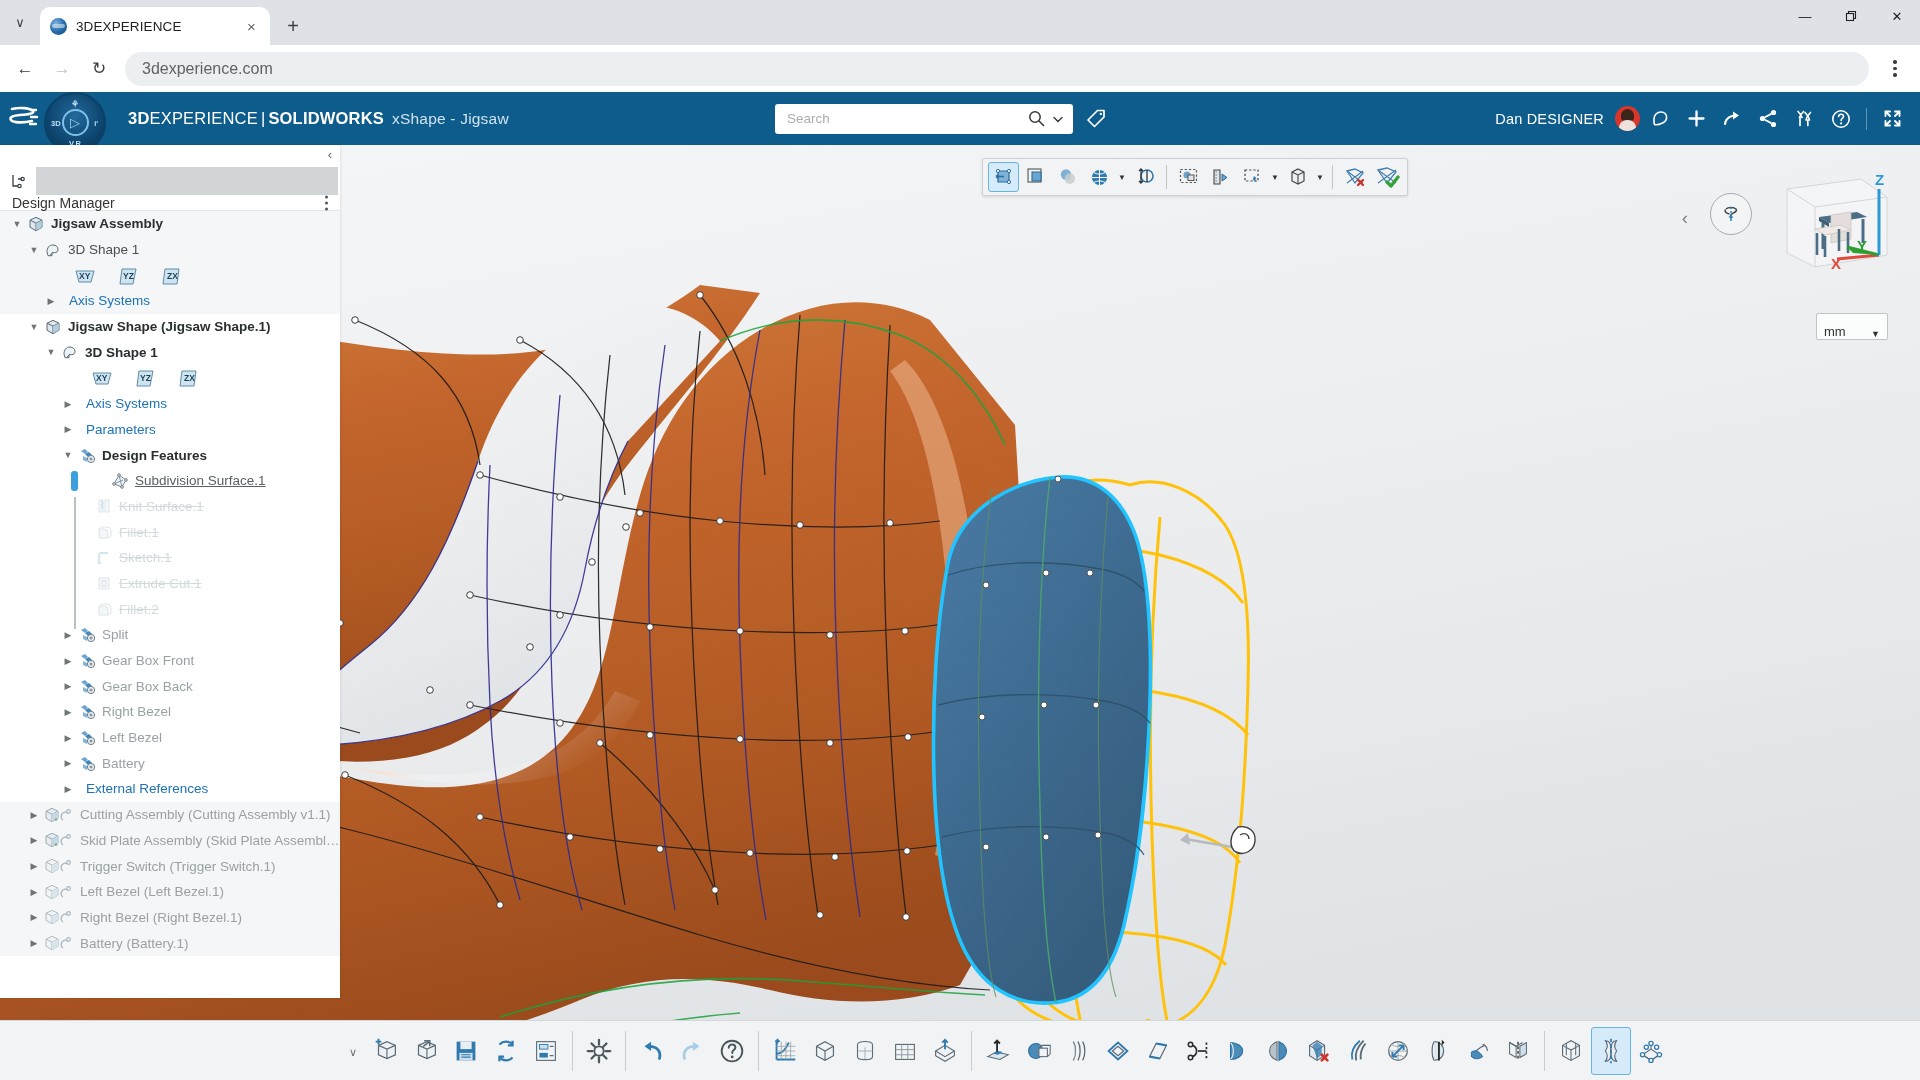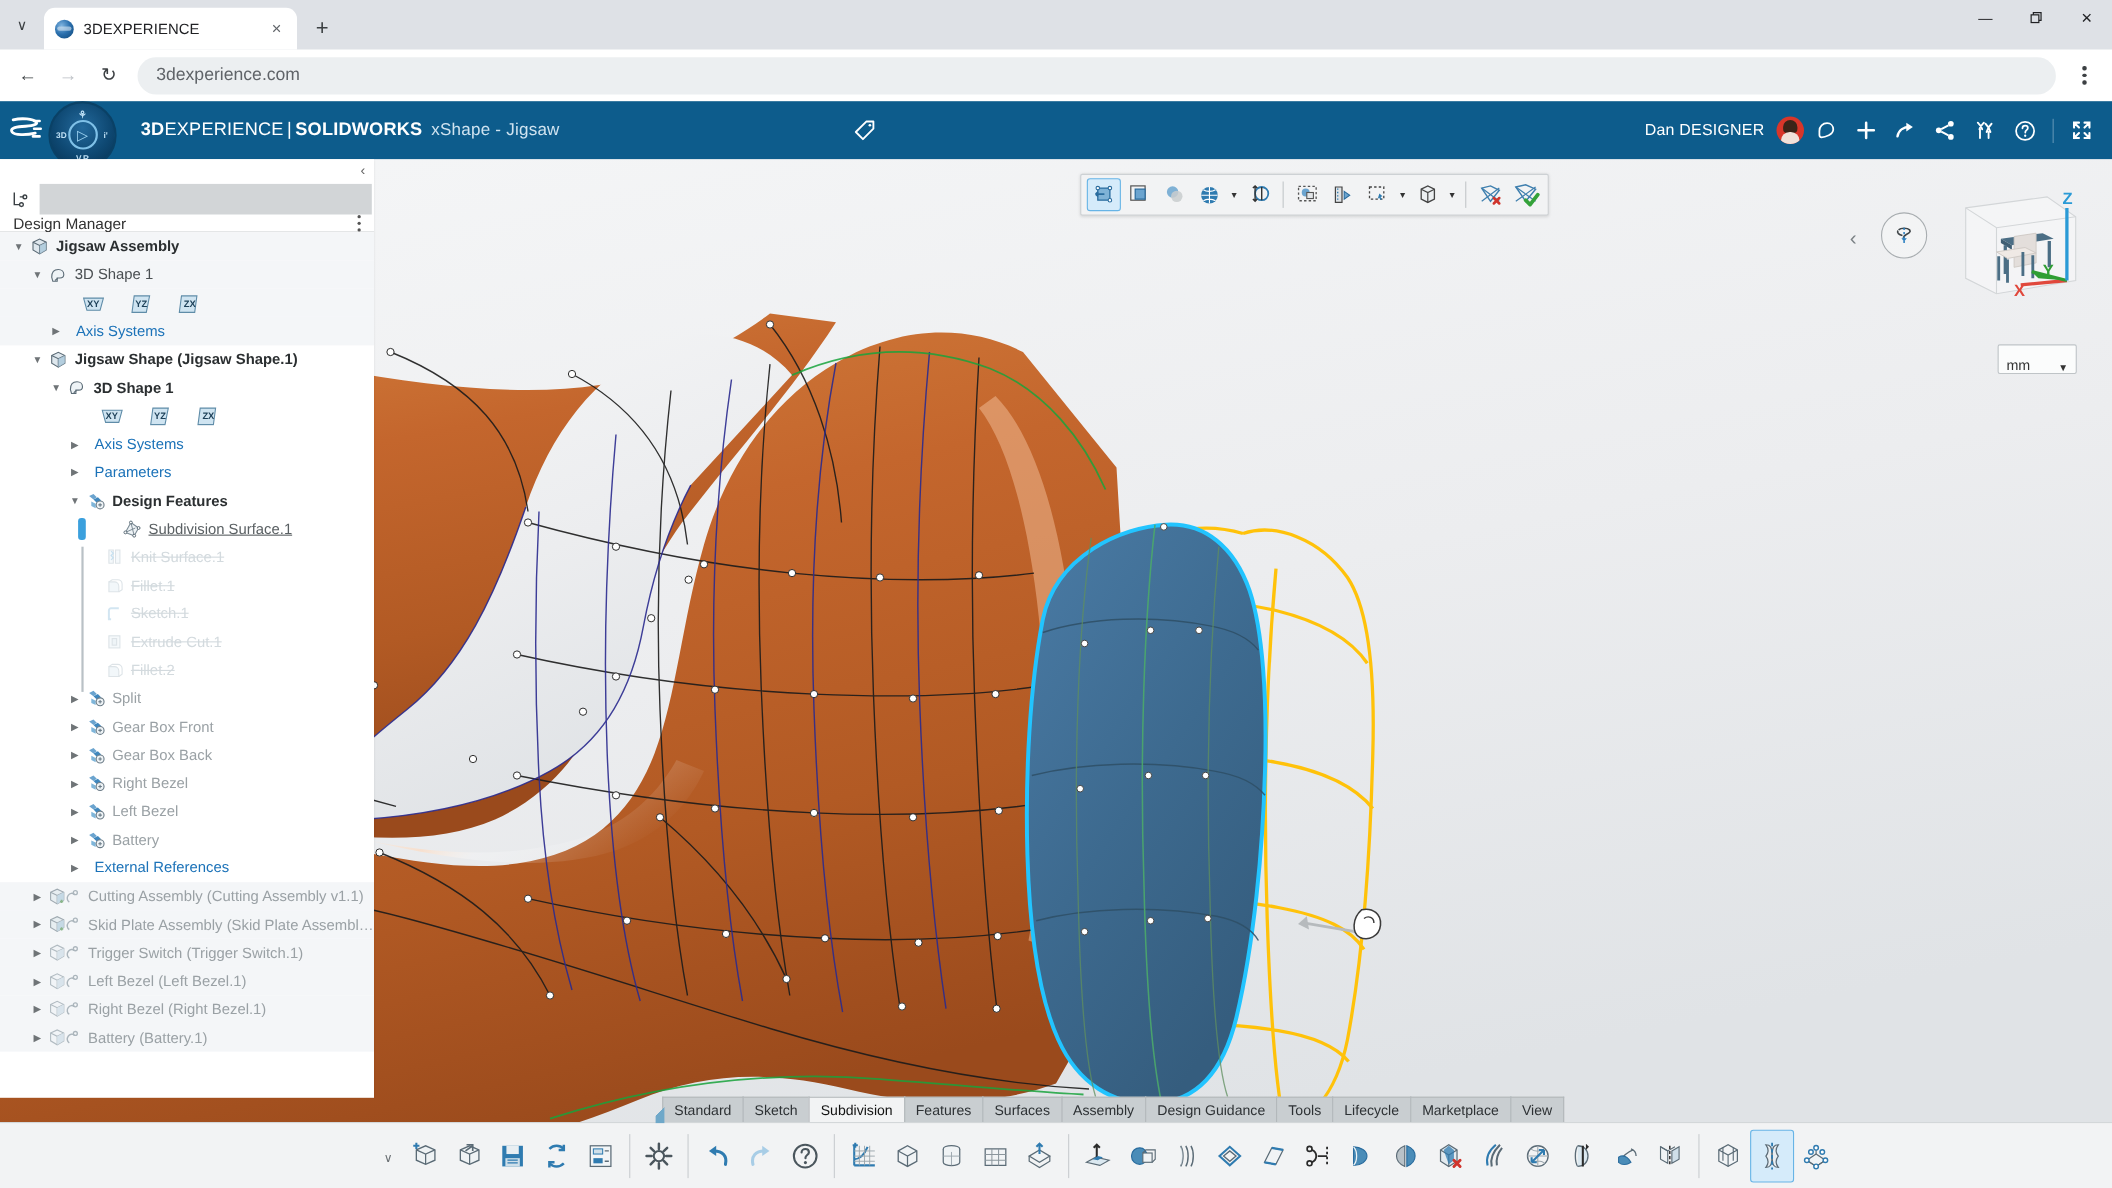--- a/index.html
+++ b/index.html
@@ -268,20 +268,34 @@
     <div class="compass-lbl cl-w">3D</div>
     <div class="compass-lbl cl-e">iʹ</div>
     <div class="compass-lbl cl-s">V,R</div>
     <div class="compass-core">▷</div>
   </div>
   <div class="dx-title">
     <b>3D</b><span class="thin">EXPERIENCE</span><span class="sep">|</span><b>SOLIDWORKS</b><span class="doc">xShape - Jigsaw</span>
   </div>
 
   <div class="dx-search-wrap">
+    <div class="dx-search">
+      <input placeholder="Search" style="">
+      <span>
+        <svg width="17" height="17" viewBox="0 0 17 17">
+            <circle cx="7" cy="7" r="5.2" fill="none" stroke="#3a3a3a" stroke-width="1.5"></circle>
+            <path d="M11 11l4.5 4.5" stroke="#3a3a3a" stroke-width="1.6" stroke-linecap="round"></path>
+          </svg>
+      </span>
+      <span>
+        <svg width="14" height="14" viewBox="0 0 14 14">
+            <path d="M3 5.5l4 4 4-4" fill="none" stroke="#3a3a3a" stroke-width="1.4" stroke-linecap="round"></path>
+          </svg>
+      </span>
+    </div>
     <span>
       <svg width="22" height="22" viewBox="0 0 22 22">
           <path d="M12.5 2.5h6.5v6.5L9.5 18.5 3 12z" fill="none" stroke="#fff" stroke-width="1.7" stroke-linejoin="round"></path>
           <circle cx="15.8" cy="5.9" r="1.2" fill="#fff"></circle>
         </svg>
     </span>
   </div>
 
   <div class="dx-right">
     <span class="dx-user">Dan DESIGNER</span>
@@ -1047,33 +1061,20 @@
                 </g>
               </svg>
             </span>
             <span class="tlabel dim">Battery (Battery.1)</span>
           </div>
         </div>
     </div>
   </div>
 
   <div class="bottom-wrap">
-    <div class="btabs" id="bottom-tabs">
-        <div class="bt first">Standard</div>
-        <div class="bt">Sketch</div>
-        <div class="bt active">Subdivision</div>
-        <div class="bt">Features</div>
-        <div class="bt">Surfaces</div>
-        <div class="bt">Assembly</div>
-        <div class="bt">Design Guidance</div>
-        <div class="bt">Tools</div>
-        <div class="bt">Lifecycle</div>
-        <div class="bt">Marketplace</div>
-        <div class="bt">View</div>
-      </div>
     <div class="btoolbar">
       <div class="bt-exp">∨</div>
       <div id="bottom-buttons" style="display:flex;align-items:center">
           <div class="bt-btn">
             <svg width="30" height="30" viewBox="0 0 32 32">
               <path d="M8 10l9-4 9 4v10l-9 4-9-4z" fill="#eef2f4" stroke="#5b6b76" stroke-width="1.3"></path>
               <path d="M8 10l9 4 9-4M17 14v10" fill="none" stroke="#5b6b76" stroke-width="1.2"></path>
               <path d="M8 3v6M5 6h6" stroke="#2f7bb0" stroke-width="2"></path>
             </svg>
           </div>

